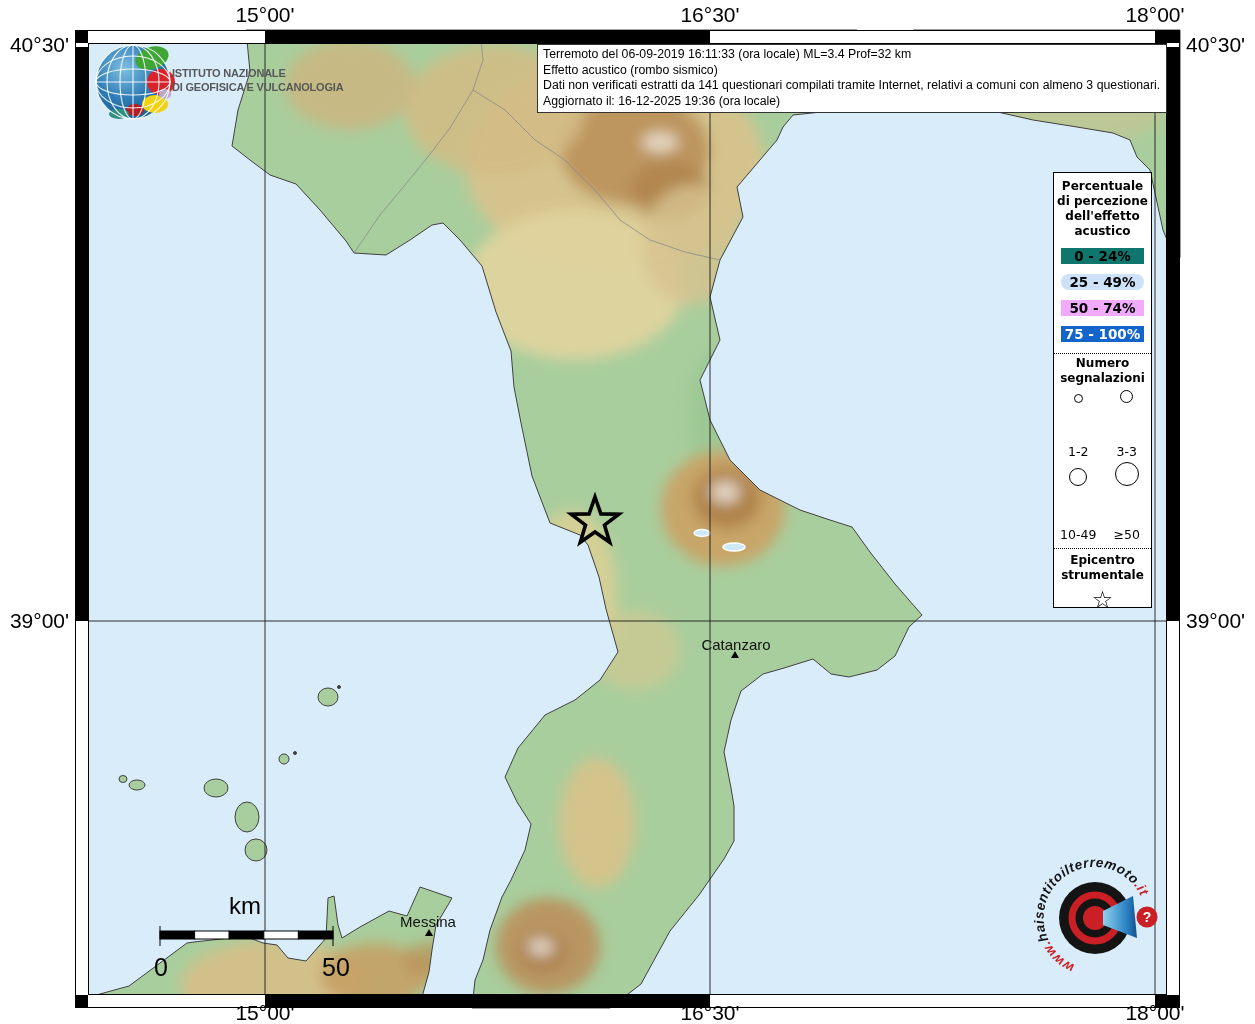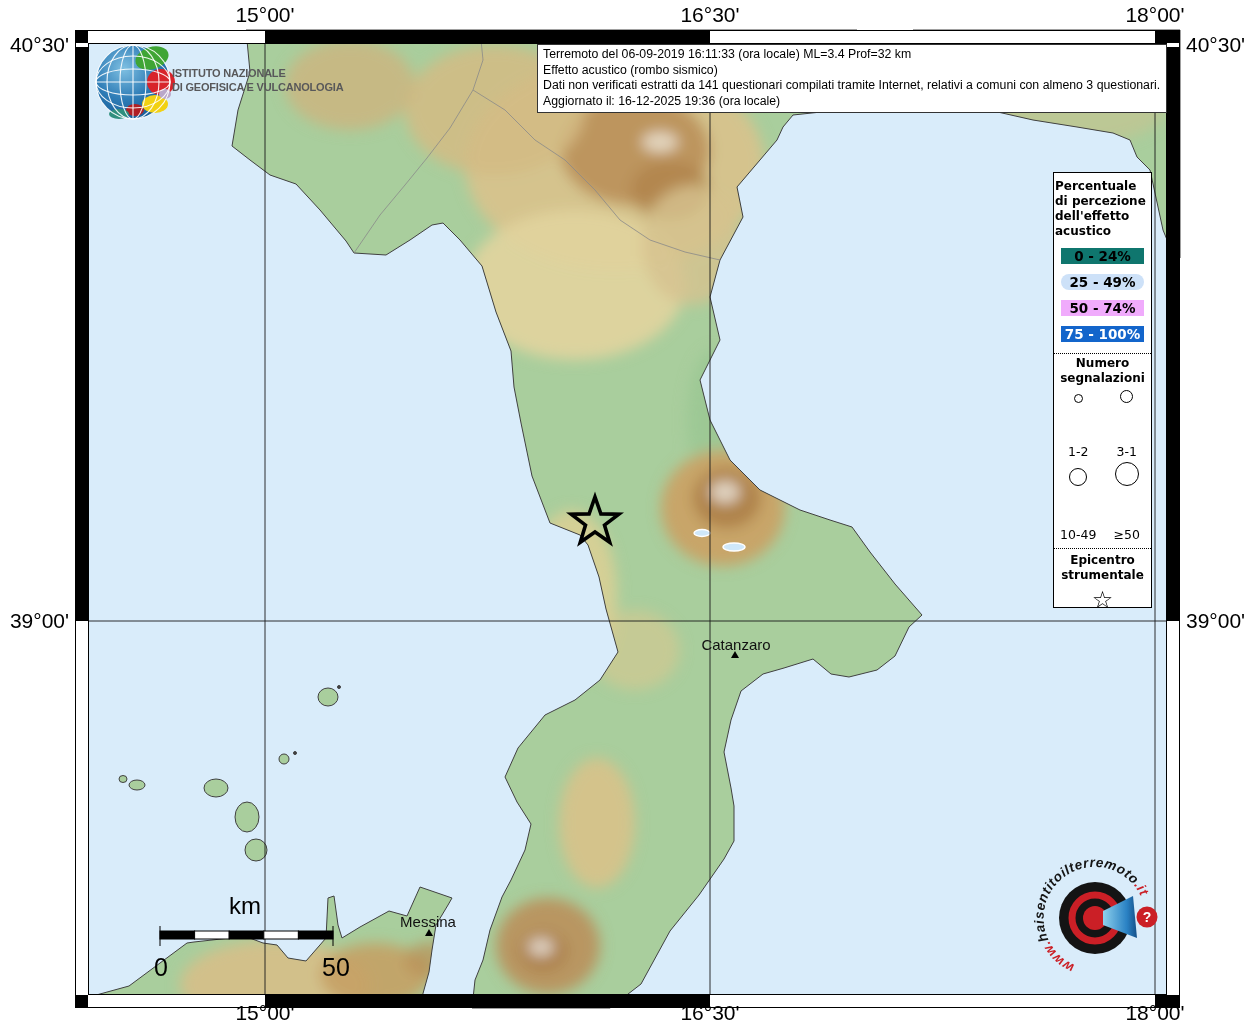--- a/index.html
+++ b/index.html
@@ -11,21 +11,21 @@
   .scale-num{font-size:25px;fill:#000;}
   .scale-km{font-size:24px;fill:#000;}
   
   .header-box{position:absolute;left:537px;top:44px;width:618px;background:#ffffff;
     border:1px solid #333;padding:2px 5px 3px 5px;font-size:12.3px;line-height:15.6px;
     color:#000;white-space:nowrap;z-index:5;}
   
   .legend{position:absolute;left:1053px;top:172px;width:97px;height:434px;background:#ffffff;
     border:1px solid #000;z-index:6;font-family:"DejaVu Sans",sans-serif;color:#000;
     display:flex;flex-direction:column;align-items:stretch;}
-  .legend-title{font-size:12px;font-weight:bold;line-height:15px;margin:6px 1px 4px 1px;}
+  .legend-title{font-size:12px;font-weight:bold;text-align:center;line-height:15px;margin:6px 1px 4px 1px;}
   .swatch{height:37px;margin:5px 7px;display:flex;align-items:center;justify-content:center;
     font-size:13.5px;font-weight:bold;}
   .divider{border-top:1.5px dotted #000;margin:6px 0 2px 0;}
   .sig-title{font-size:12px;font-weight:bold;text-align:center;line-height:15px;}
   .circ-grid{display:grid;grid-template-columns:1fr 1fr;row-gap:3px;margin-top:4px;}
   .circ-cell{display:flex;flex-direction:column;align-items:center;justify-content:flex-end;gap:39px;}
   .circ{display:block;border:1.7px solid #000;border-radius:50%;background:transparent;}
   .c0{width:7px;height:7px;}
   .c1{width:11px;height:11px;}
   .c2{width:16px;height:16px;}
@@ -262,21 +262,21 @@
   </div>
   <div class="divider"></div>
   <div class="sig-title">Numero segnalazioni</div>
   <div class="circ-grid">
     <div class="circ-cell">
       <span class="circ c0"></span>
       <span class="circ-label">1-2</span>
     </div>
     <div class="circ-cell">
       <span class="circ c1"></span>
-      <span class="circ-label">3-1</span>
+      <span class="circ-label">3-3</span>
     </div>
     <div class="circ-cell">
       <span class="circ c2"></span>
       <span class="circ-label">10-49</span>
     </div>
     <div class="circ-cell">
       <span class="circ c3"></span>
       <span class="circ-label">≥50</span>
     </div>
   </div>

